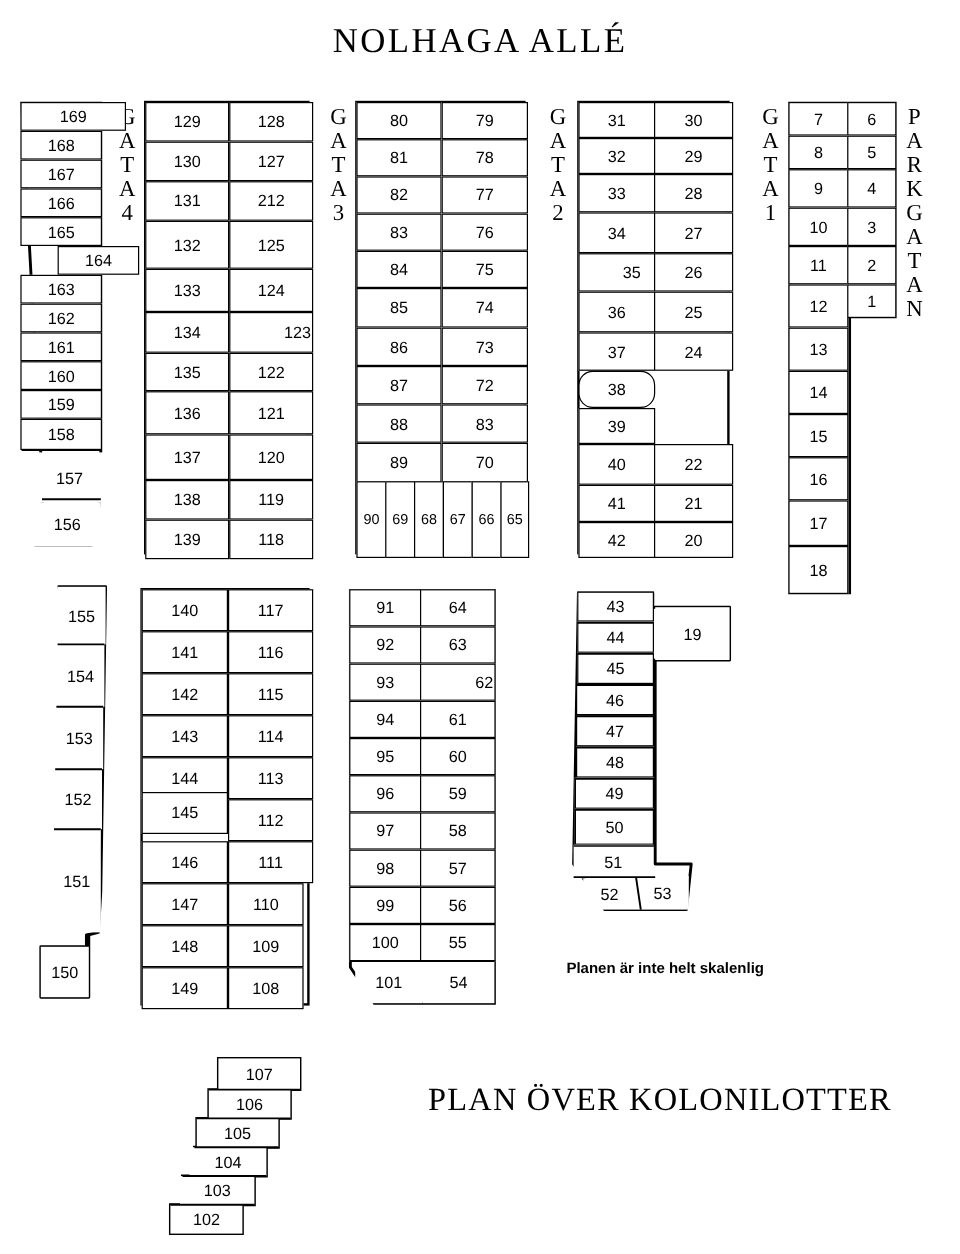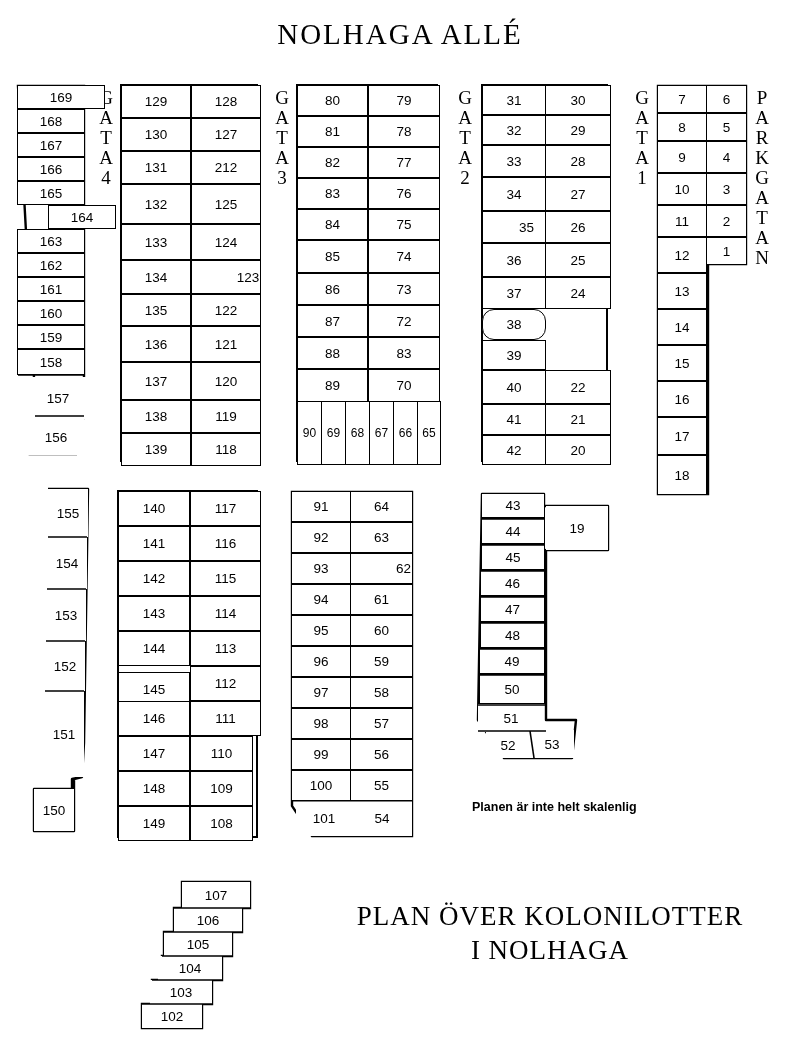--- a/index.html
+++ b/index.html
@@ -65,21 +65,20 @@
 </style>
 </head>
 <body>
 
 <div class="canvas">
 
   <div id="map-title">NOLHAGA ALLÉ</div>
 
   <div id="plan-title">
     <span>PLAN ÖVER KOLONILOTTER</span>
-    <span class="l2">I NOLHAGA</span>
   </div>
 
   <div id="scale-note">Planen är inte helt skalenlig</div>
 
   <div class="street" style="left:96px;top:88px;">
     <span>G</span>
     <span>A</span>
     <span>T</span>
     <span>A</span>
     <span>4</span>
@@ -190,21 +189,21 @@
     <div class="cell" style="left:69px;top:314px;width:70px;height:33px;">119</div>
     <div class="cell" style="left:69px;top:347px;width:70px;height:33px;">118</div>
   </div>
 
   <div class="block" style="left:117px;top:490px;width:141px;height:348px;">
     <div class="cell" style="left:-1px;top:-1px;width:72px;height:35px;">140</div>
     <div class="cell" style="left:-1px;top:34px;width:72px;height:35px;">141</div>
     <div class="cell" style="left:-1px;top:69px;width:72px;height:35px;">142</div>
     <div class="cell" style="left:-1px;top:104px;width:72px;height:35px;">143</div>
     <div class="cell" style="left:-1px;top:139px;width:72px;height:35px;">144</div>
-    <div class="cell" style="left:-1px;top:180px;width:72px;height:35px;">145</div>
+    <div class="cell" style="left:-1px;top:168px;width:72px;height:35px;">145</div>
     <div class="cell" style="left:-1px;top:209px;width:72px;height:35px;">146</div>
     <div class="cell" style="left:-1px;top:244px;width:72px;height:35px;">147</div>
     <div class="cell" style="left:-1px;top:279px;width:72px;height:35px;">148</div>
     <div class="cell" style="left:-1px;top:314px;width:72px;height:35px;">149</div>
 
     <div class="cell" style="left:71px;top:-1px;width:71px;height:35px;">117</div>
     <div class="cell" style="left:71px;top:34px;width:71px;height:35px;">116</div>
     <div class="cell" style="left:71px;top:69px;width:71px;height:35px;">115</div>
     <div class="cell" style="left:71px;top:104px;width:71px;height:35px;">114</div>
     <div class="cell" style="left:71px;top:139px;width:71px;height:35px;">113</div>

